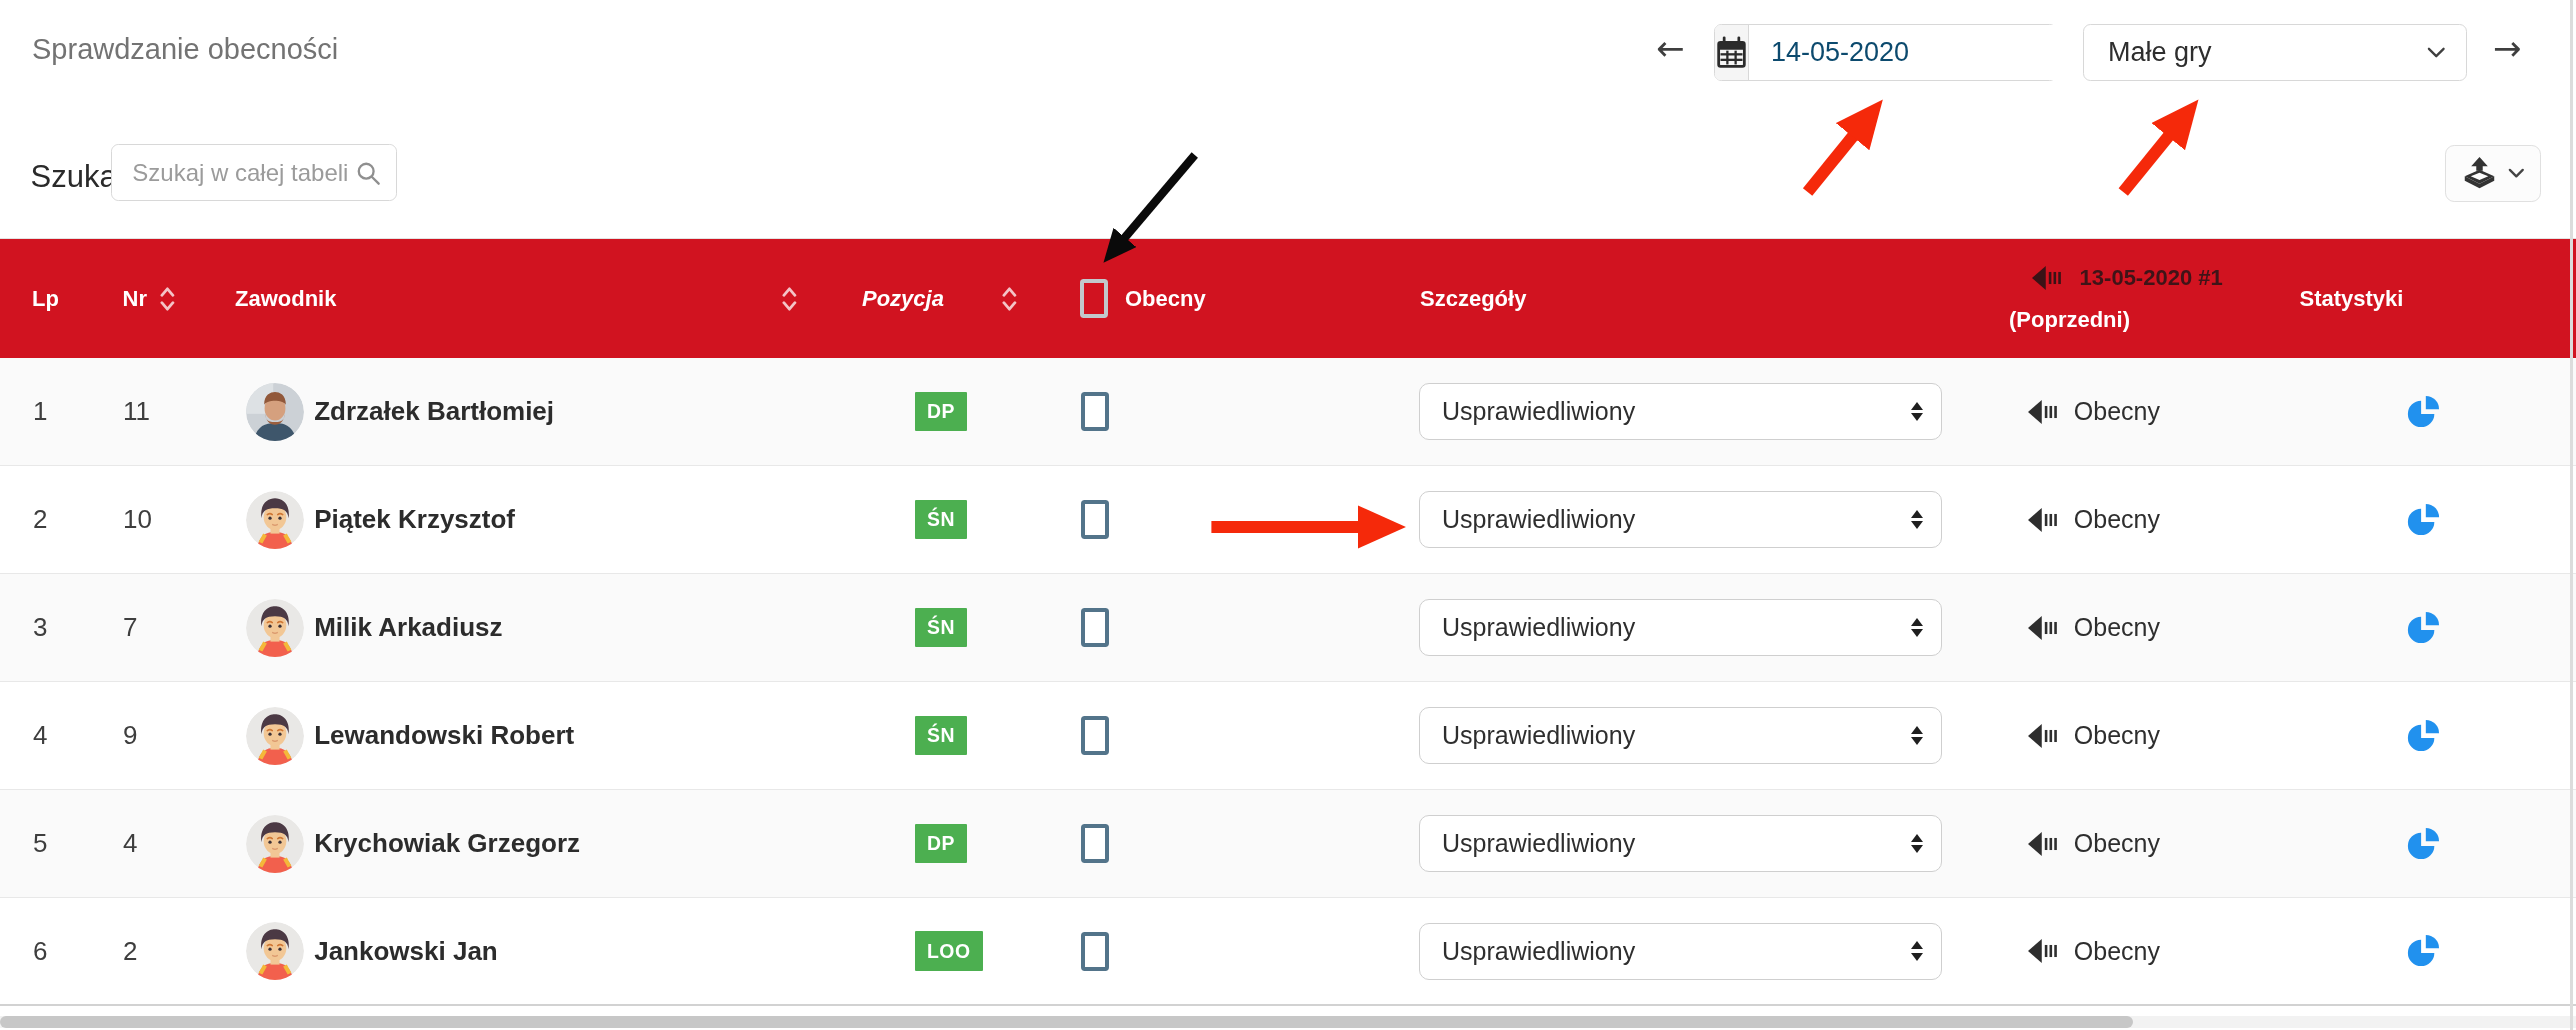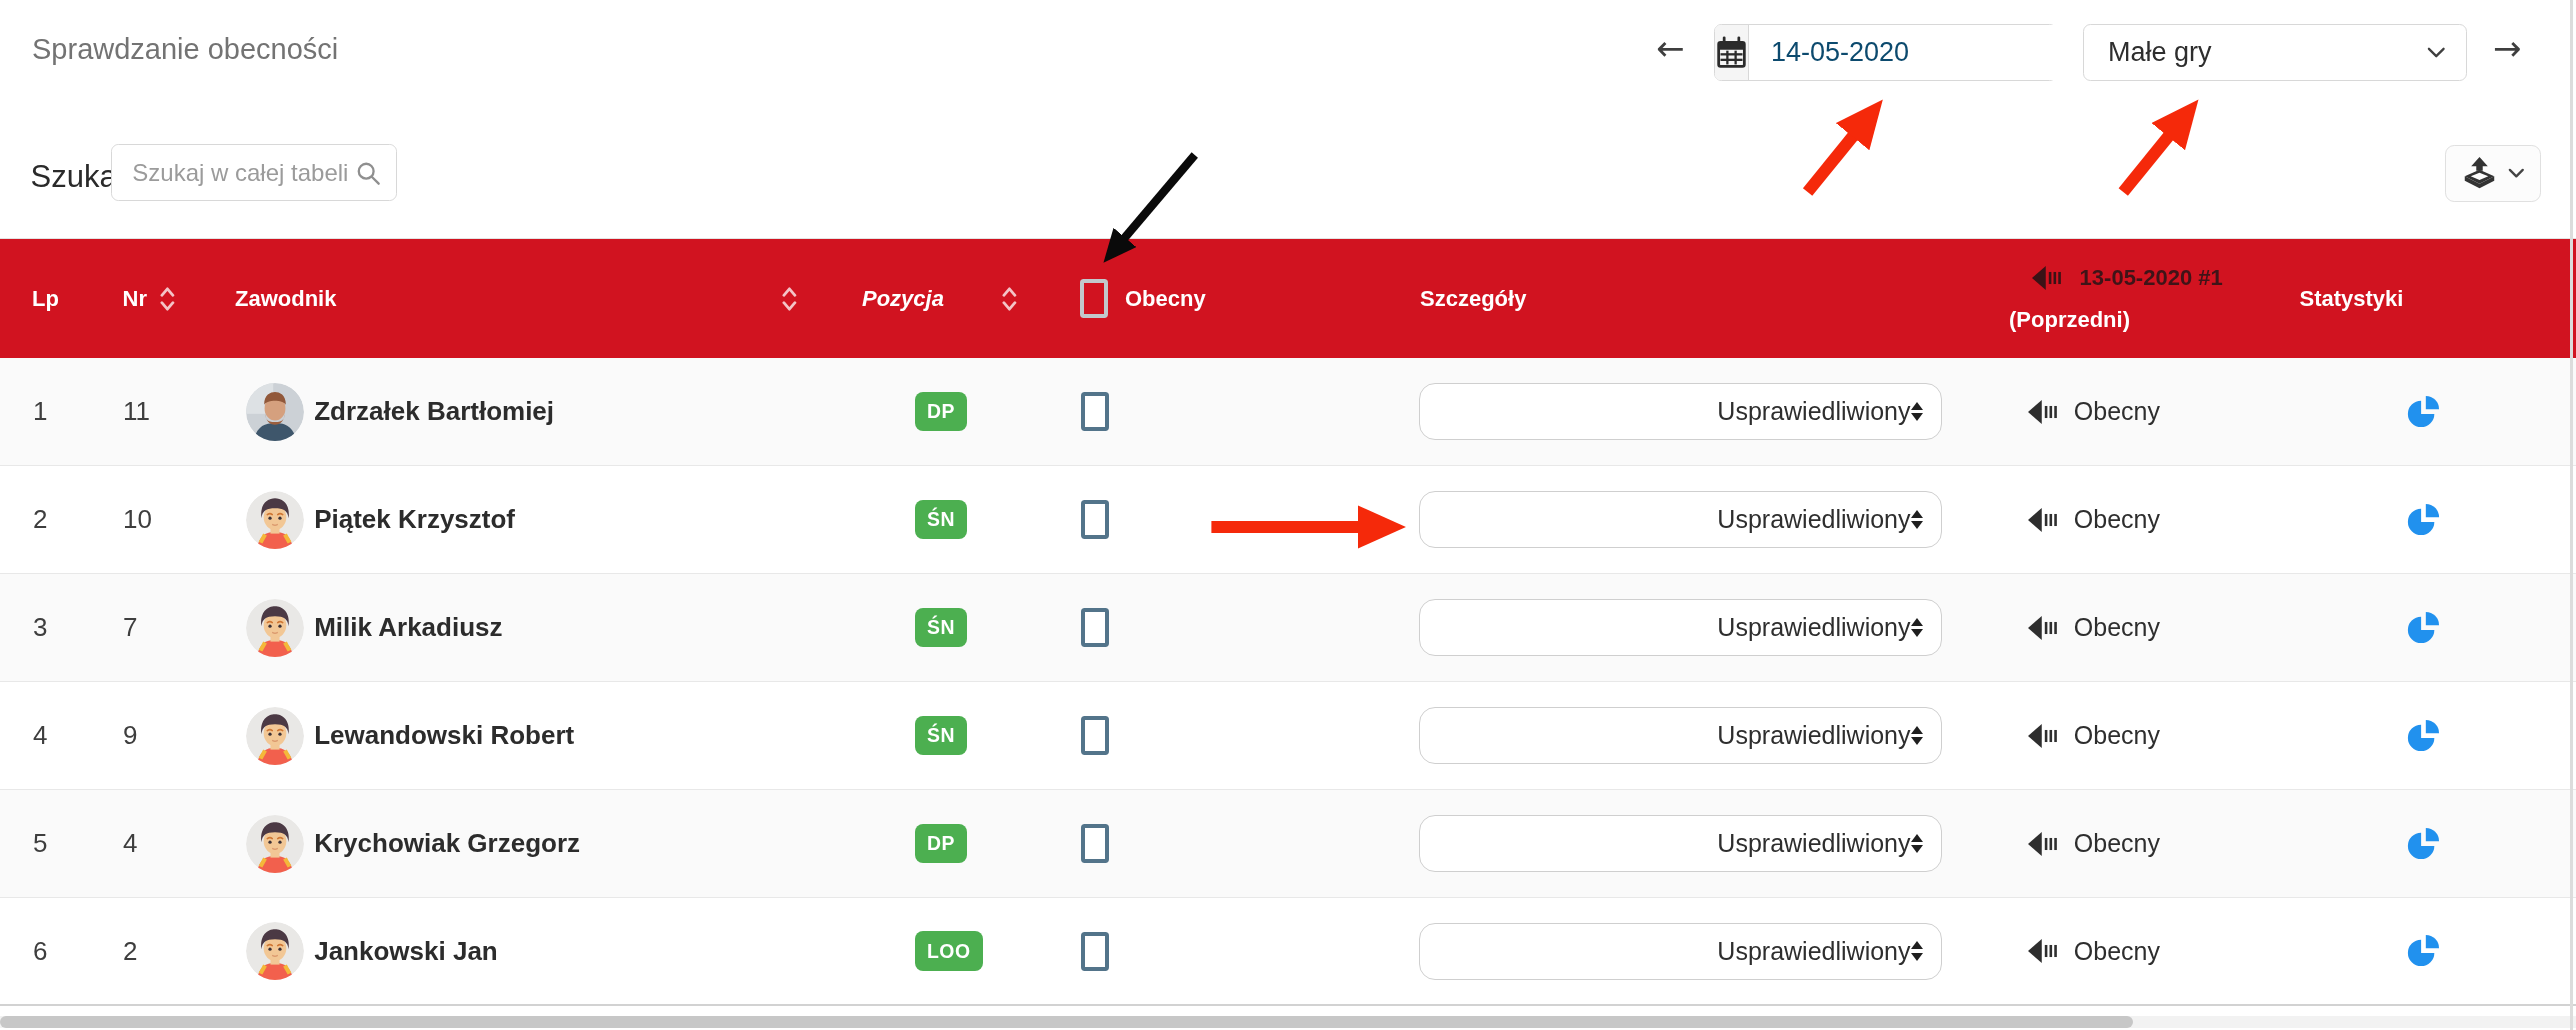--- a/index.html
+++ b/index.html
@@ -45,25 +45,25 @@
   .tbody { position:absolute; left:0; top:358px; width:2576px; }
   .trow { height:108px; border-bottom:1.8px solid #e8e8e8; background:#fff; }
   .trow:nth-child(odd) { background:#fafafa; }
   .trow:last-child { border-bottom:2.8px solid #d2d2d2; }
   .td { display:flex; align-items:center; height:100%; font-size:26px; color:#3e3e3e; }
   .td-lp { padding-left:33px; }
   .td-nr { padding-left:31px; }
   .td-player { padding-left:25px; gap:10.2px; }
   .player-name { font-weight:bold; color:#2c2c2c; }
   .td-position { padding-left:66px; }
-  .pos-badge { background:#4caf50; color:#fff; font-weight:bold; font-size:19.4px; padding:8.3px 12px; border-radius:8px; letter-spacing:0.5px; }
+  .pos-badge { background:#4caf50; color:#fff; font-weight:bold; font-size:19.4px; padding:8.3px 12px; border-radius:1px; letter-spacing:0.5px; }
   .td-present { padding-left:20.3px; }
   .row-checkbox { width:28px; height:39px; border:4.6px solid #53748a; border-radius:3.7px; background:#fff; cursor:pointer; flex:none; }
   .td-details { padding-left:35px; }
-  .selectbox { width:523px; height:57px; border:1.8px solid #cfcfcf; border-radius:16px; background:#fff; display:flex; align-items:center; justify-content:flex-end; padding:0 18.5px 0 22px; cursor:pointer; }
+  .selectbox { width:523px; height:57px; border:1.8px solid #cfcfcf; border-radius:10px; background:#fff; display:flex; align-items:center; justify-content:space-between; padding:0 18.5px 0 22px; cursor:pointer; }
   .selectbox span { font-size:25px; color:#2e2e2e; }
   .caret { display:flex; flex-direction:column; align-items:center; gap:3.7px; }
   .caret-up { width:0; height:0; border-left:6.5px solid transparent; border-right:6.5px solid transparent; border-bottom:8.3px solid #1f1f1f; }
   .caret-down { width:0; height:0; border-left:6.5px solid transparent; border-right:6.5px solid transparent; border-top:8.3px solid #1f1f1f; }
   .td-previous { padding-left:44px; gap:14.8px; }
   .prev-status { font-size:25px; color:#2e2e2e; }
   .td-stats { padding-left:136px; }
   .pie-icon { cursor:pointer; }
 
   .avatar { width:58px; height:58px; border-radius:50%; overflow:hidden; flex:none; }

